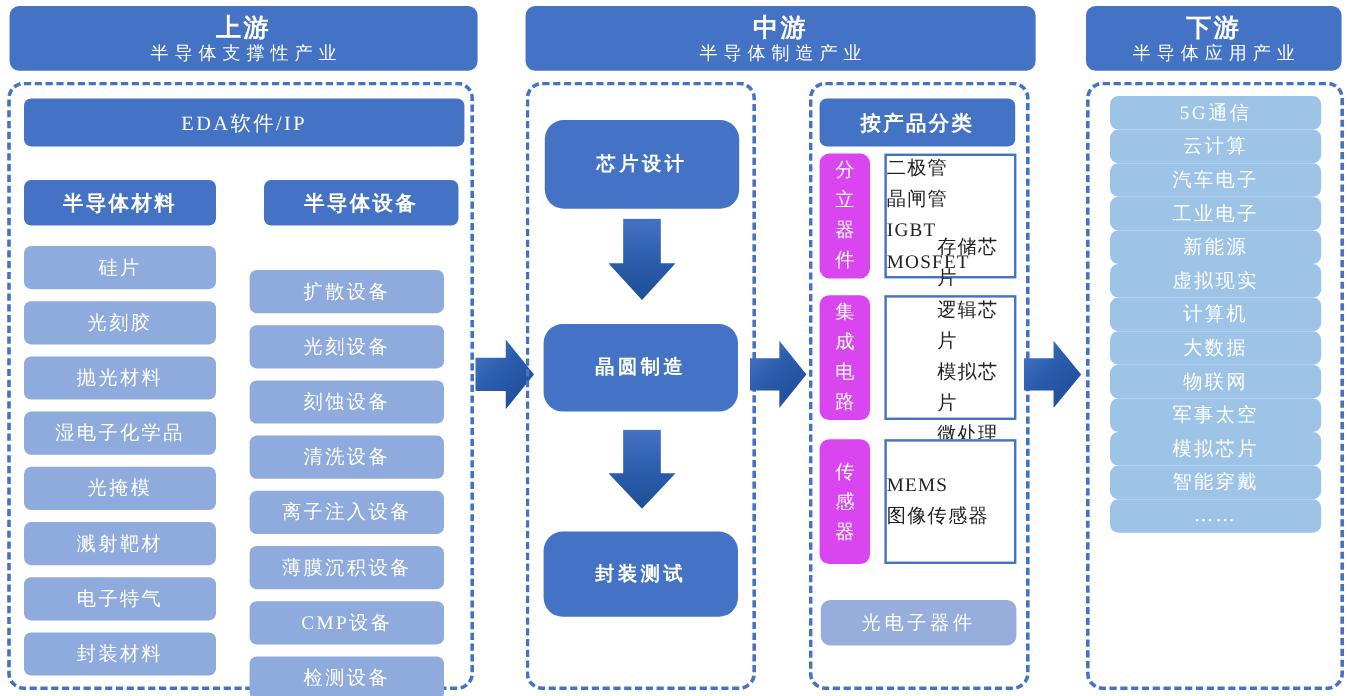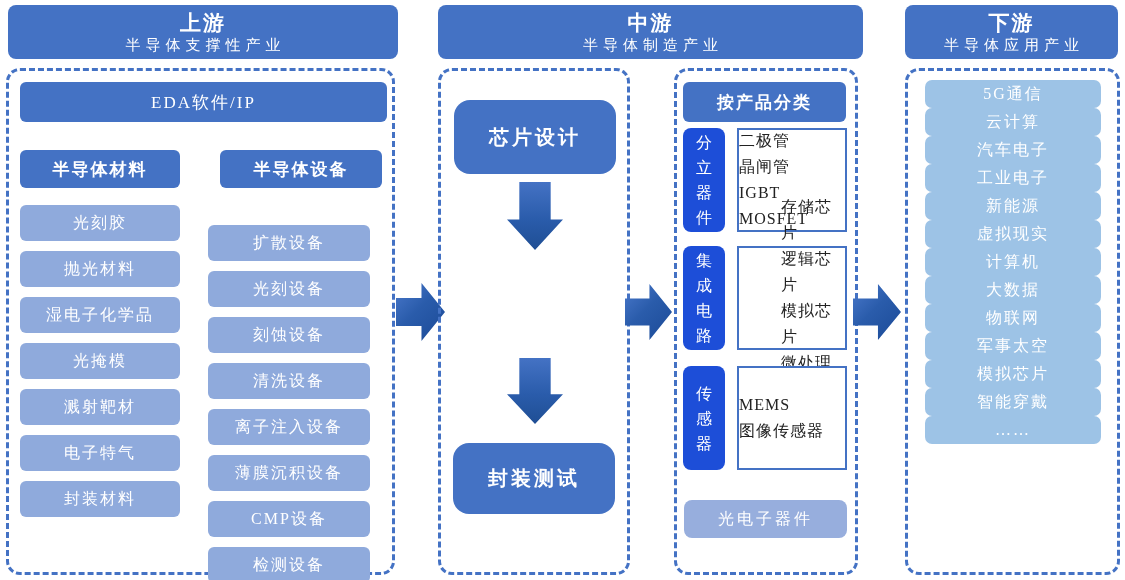--- a/index.html
+++ b/index.html
@@ -37,26 +37,26 @@
     background:#8FAADC; border-radius:6px; color:#ffffff;
     height:36px; display:flex; align-items:center; justify-content:center;
     font-size:16px; letter-spacing:2px;
   }
   .vlist { display:flex; flex-direction:column; gap:10px; }
 
   
   .proc-box {
     background:#4472C4; border-radius:16px; color:#ffffff;
     display:flex; align-items:center; justify-content:center;
-    font-size:20px; font-weight:bold; letter-spacing:3px;
+    font-size:16px; font-weight:bold; letter-spacing:3px;
   }
 
   
   .vlabel {
-    background:#1d4ed8; border-radius:8px; color:#ffffff;
+    background:#d946ef; border-radius:8px; color:#ffffff;
     display:flex; align-items:center; justify-content:center;
     font-size:16px;
   }
   .vlabel-text { width:1.05em; word-break:break-all; line-height:25px; text-align:center; }
   .white-box {
     background:#ffffff; border:2px solid #4472C4;
     display:flex; flex-direction:column; align-items:flex-start; justify-content:center;
     color:#222222;
   }
   .white-box .wline { font-size:16px; line-height:26px; letter-spacing:1px; }
@@ -95,20 +95,21 @@
   </div>
 
   <div class="abs dashed" style="left:6px; top:68px; width:389px; height:507px;"></div>
 
   <div class="abs blue-box" style="left:20px; top:82px; width:367px; height:40px;">EDA软件/IP</div>
 
   <div class="abs blue-box bold" style="left:20px; top:150px; width:160px; height:38px;">半导体材料</div>
   <div class="abs blue-box bold" style="left:220px; top:150px; width:162px; height:38px;">半导体设备</div>
 
   <div class="abs vlist" style="left:20px; top:205px; width:160px;">
+      <div class="item-light">硅片</div>
       <div class="item-light">光刻胶</div>
       <div class="item-light">抛光材料</div>
       <div class="item-light">湿电子化学品</div>
       <div class="item-light">光掩模</div>
       <div class="item-light">溅射靶材</div>
       <div class="item-light">电子特气</div>
       <div class="item-light">封装材料</div>
     </div>
   <div class="abs vlist" style="left:208px; top:205px; width:162px;margin-top:20px;">
       <div class="item-light">扩散设备</div>
@@ -125,20 +126,21 @@
 
   <div class="abs sec-header" style="left:438px; top:5px; width:425px; height:54px;">
     <div class="sec-title">中游</div>
     <div class="sec-sub">半导体制造产业</div>
   </div>
 
   <div class="abs dashed" style="left:438px; top:68px; width:192px; height:507px;"></div>
 
   <div class="abs proc-box" style="left:454px; top:100px; width:162px; height:74px;">芯片设计</div>
   <div class="abs arrow-down" style="left:507px; top:182px; width:56px; height:68px;"></div>
+  <div class="abs proc-box" style="left:453px; top:270px; width:162px; height:73px;">晶圆制造</div>
   <div class="abs arrow-down" style="left:507px; top:358px; width:56px; height:66px;"></div>
   <div class="abs proc-box" style="left:453px; top:443px; width:162px; height:71px;">封装测试</div>
 
   <div class="abs arrow-right" style="left:625px; top:284px; width:47px; height:56px;"></div>
 
   <div class="abs dashed" style="left:674px; top:68px; width:184px; height:507px;"></div>
 
   <div class="abs blue-box bold" style="left:683px; top:82px; width:163px; height:40px;">按产品分类</div>
 
   <div class="abs vlabel" style="left:683px; top:128px; width:42px; height:104px;">

